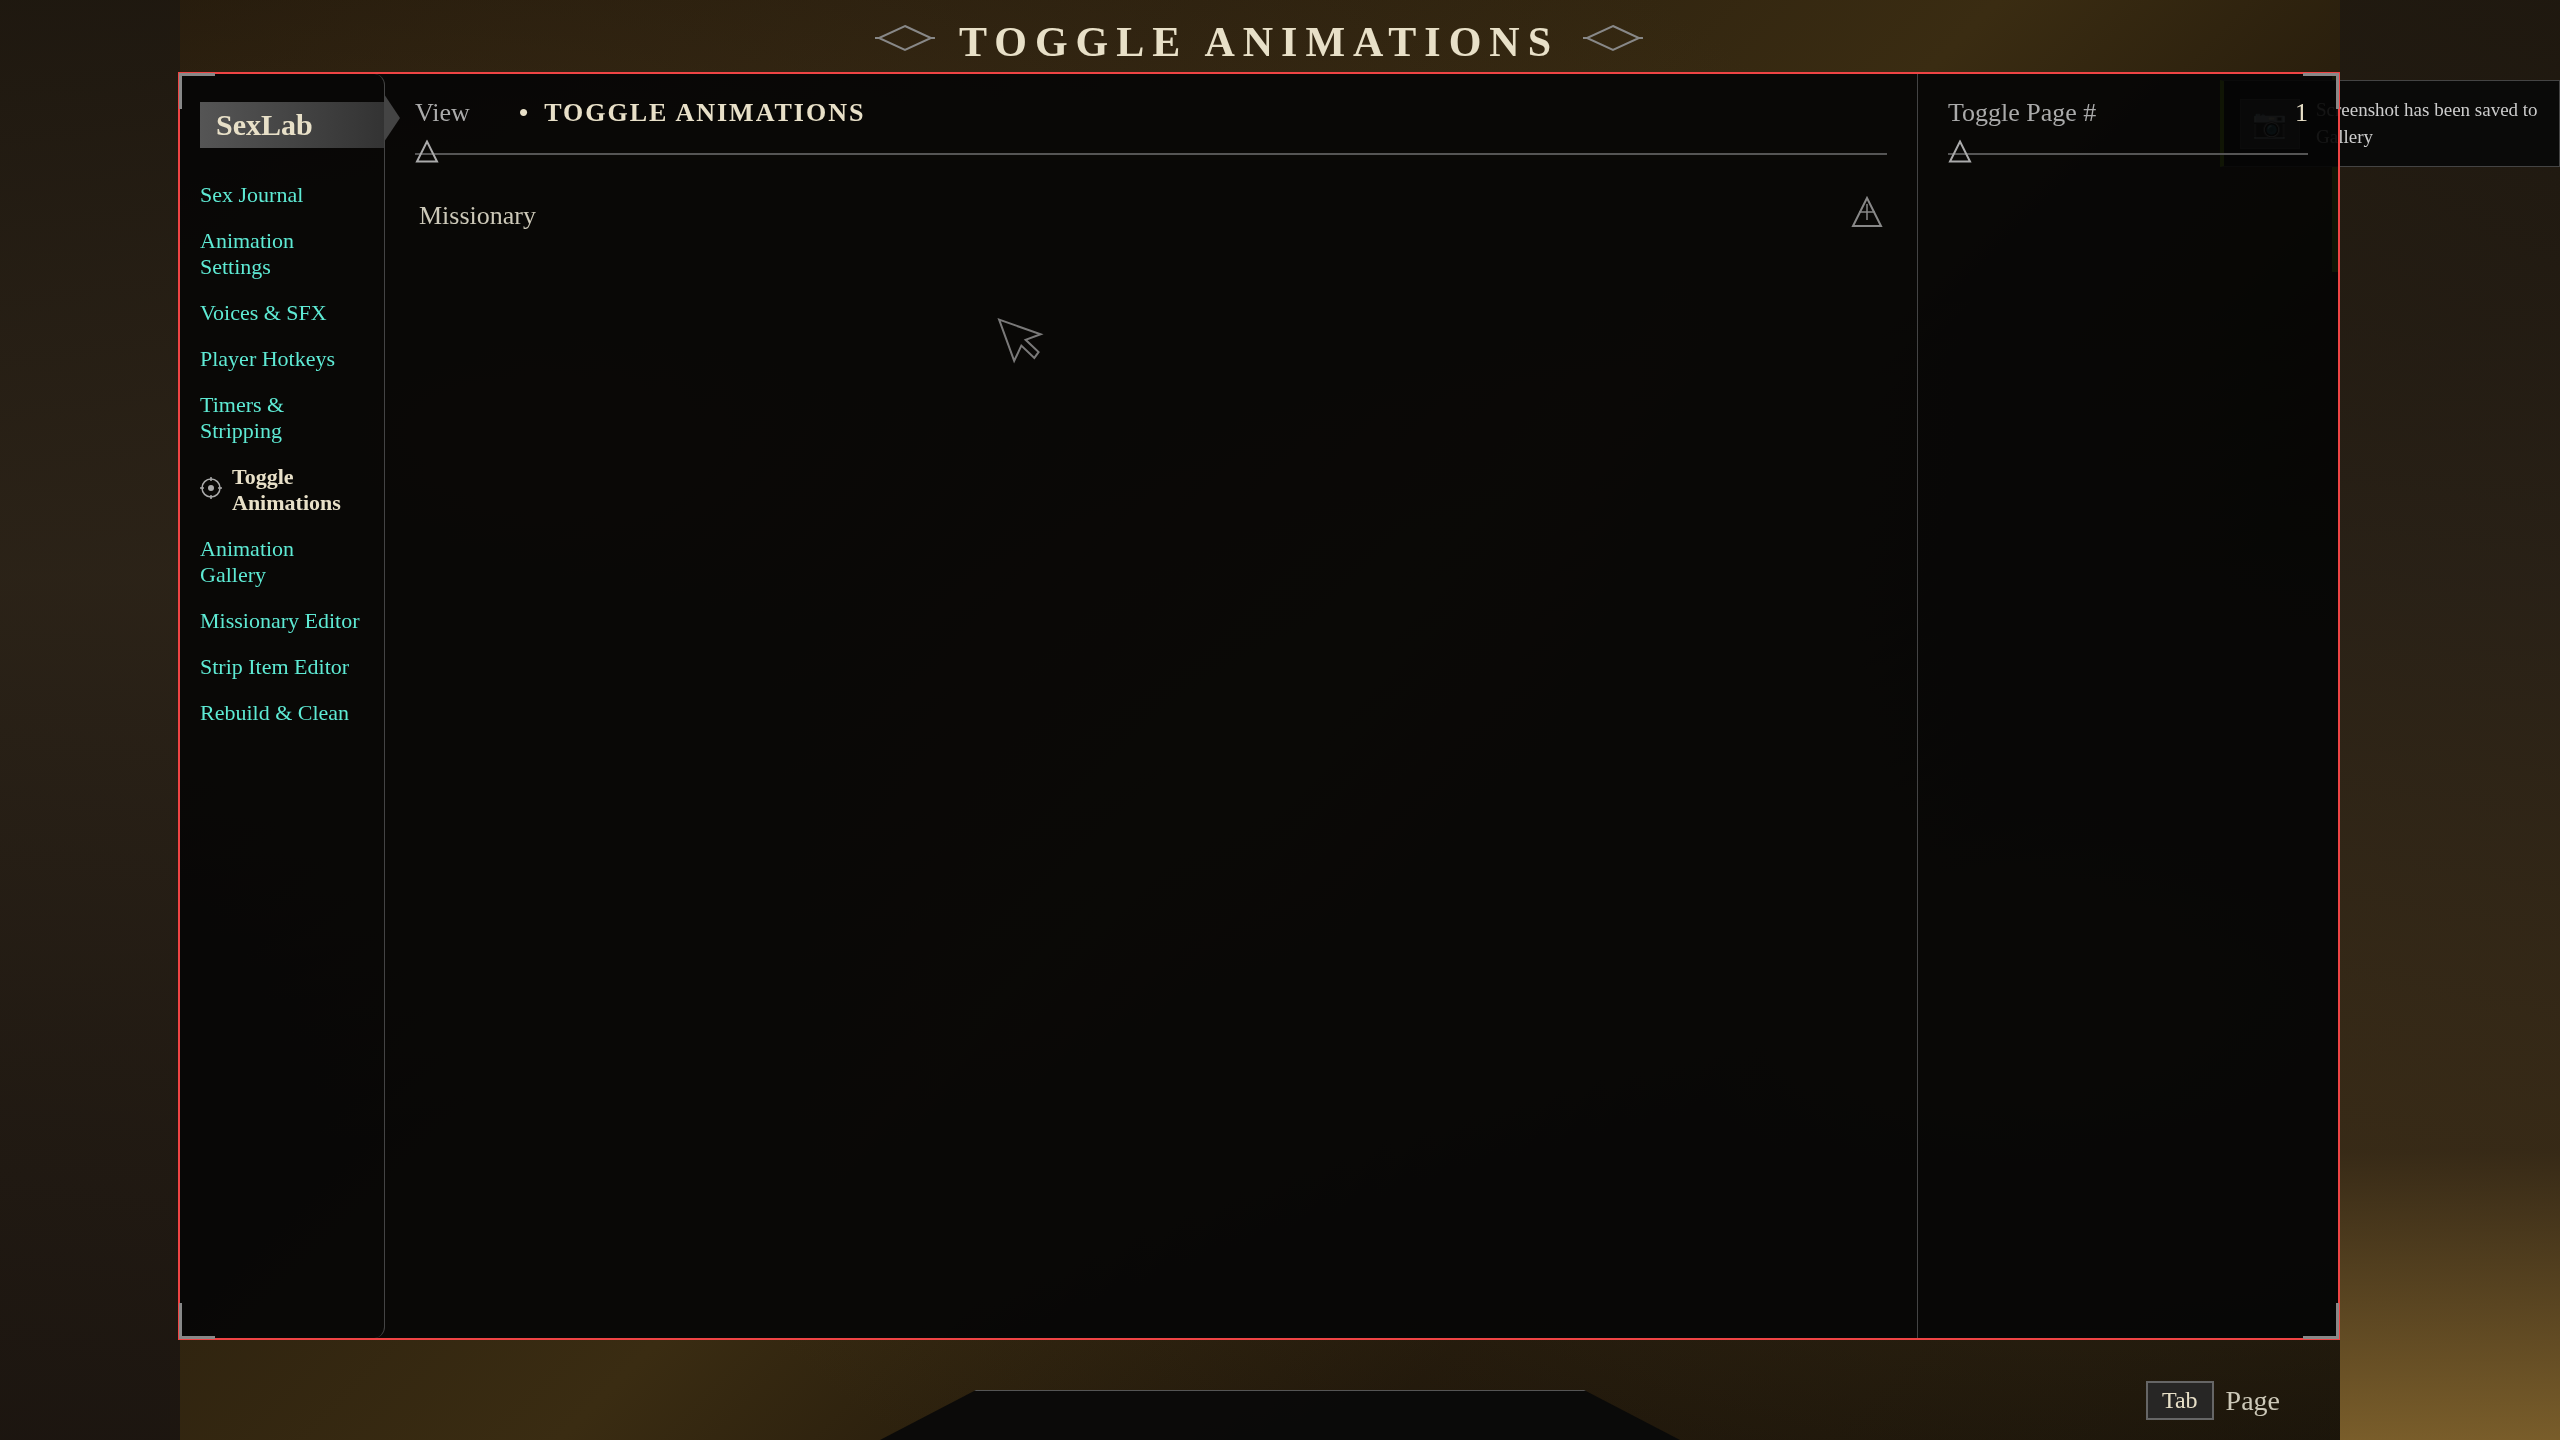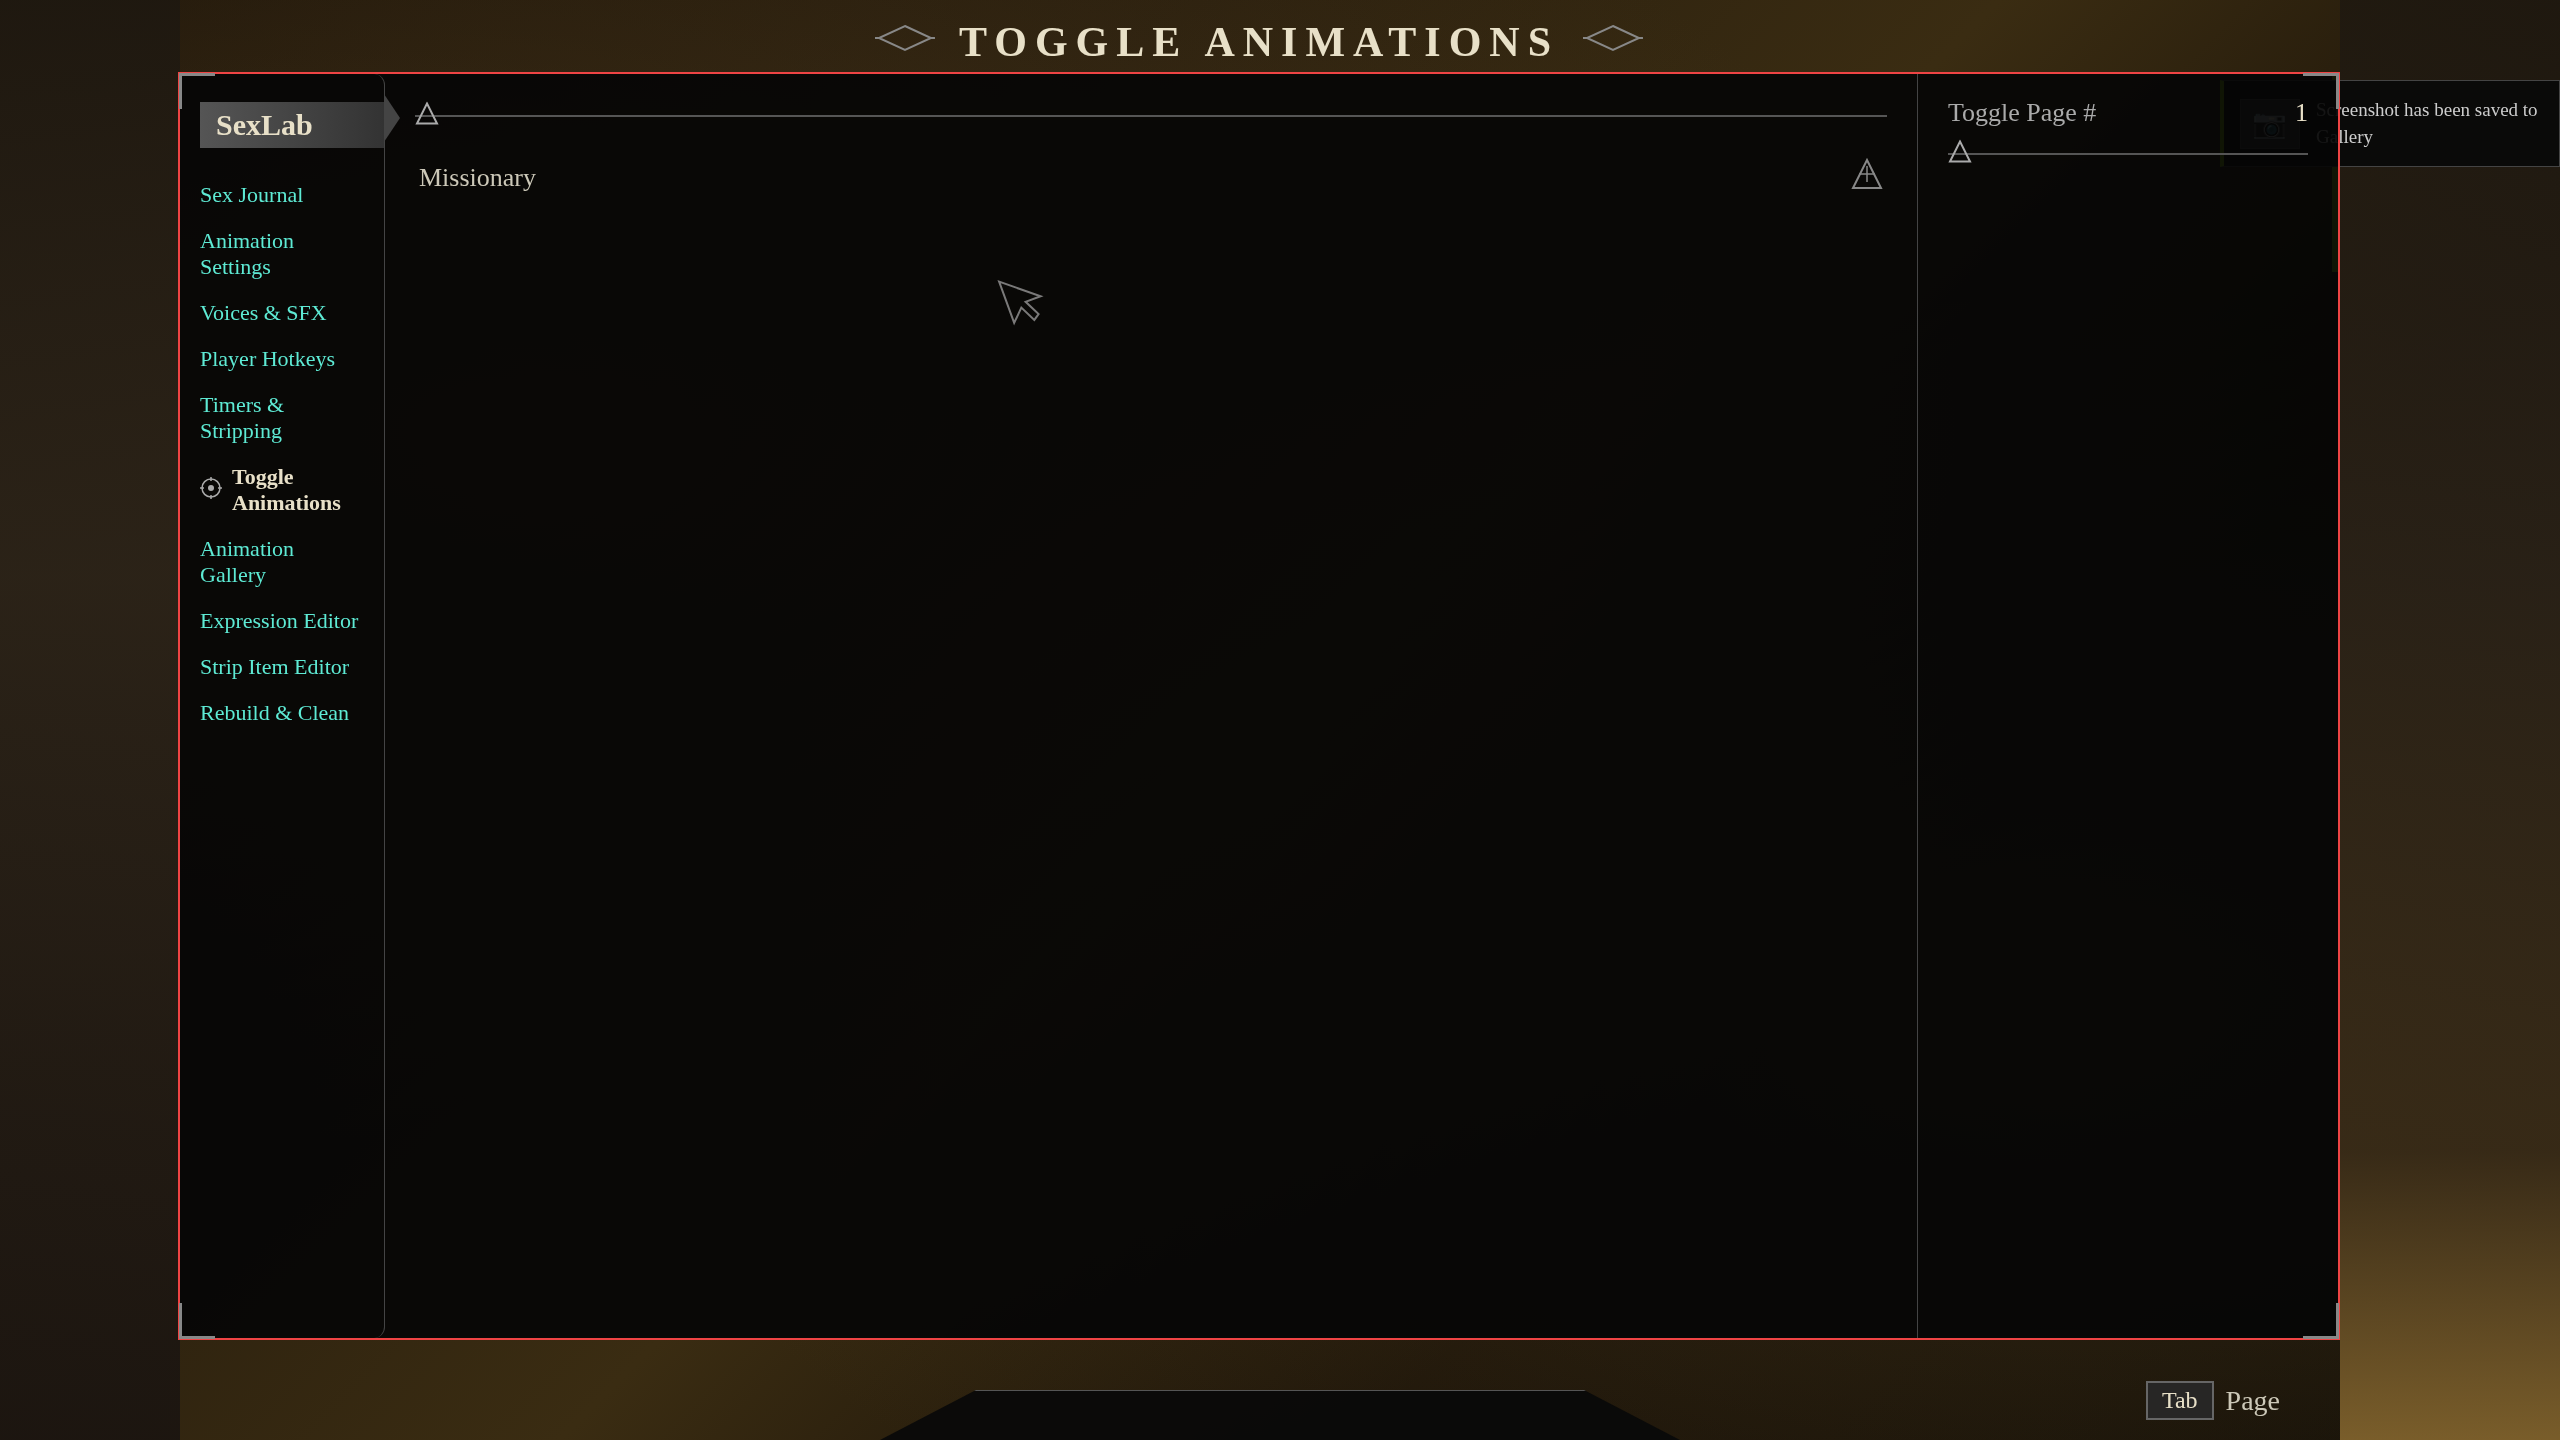--- a/index.html
+++ b/index.html
@@ -425,34 +425,41 @@
           <line x1="0" y1="11" x2="4" y2="11" stroke="#aaa" stroke-width="1.5"></line>
           <line x1="18" y1="11" x2="22" y2="11" stroke="#aaa" stroke-width="1.5"></line>
         </svg>
       </span>
       <span>Toggle Animations</span>
     </div>
     <div class="sidebar-item">
       <span>Animation Gallery</span>
     </div>
     <div class="sidebar-item">
-      <span>Expression Editor</span>
+      <span>Missionary Editor</span>
     </div>
     <div class="sidebar-item">
       <span>Strip Item Editor</span>
     </div>
     <div class="sidebar-item">
       <span>Rebuild &amp; Clean</span>
     </div>
   </div>
 
   <div class="content-area">
 
     <div class="left-content">
 
+      <div class="panel-header">
+        <span class="panel-label">View</span>
+        <span class="panel-value">
+          <span class="panel-value-dot">•</span>
+          <span>TOGGLE ANIMATIONS</span>
+        </span>
+      </div>
 
       <div class="slider-container">
         <div class="slider-bar">
           <span class="slider-handle">
             <svg width="24" height="24" viewBox="0 0 24 24">
               <polygon points="12,2 22,22 2,22" fill="none" stroke="#aaa" stroke-width="2"></polygon>
             </svg>
           </span>
         </div>
       </div>

